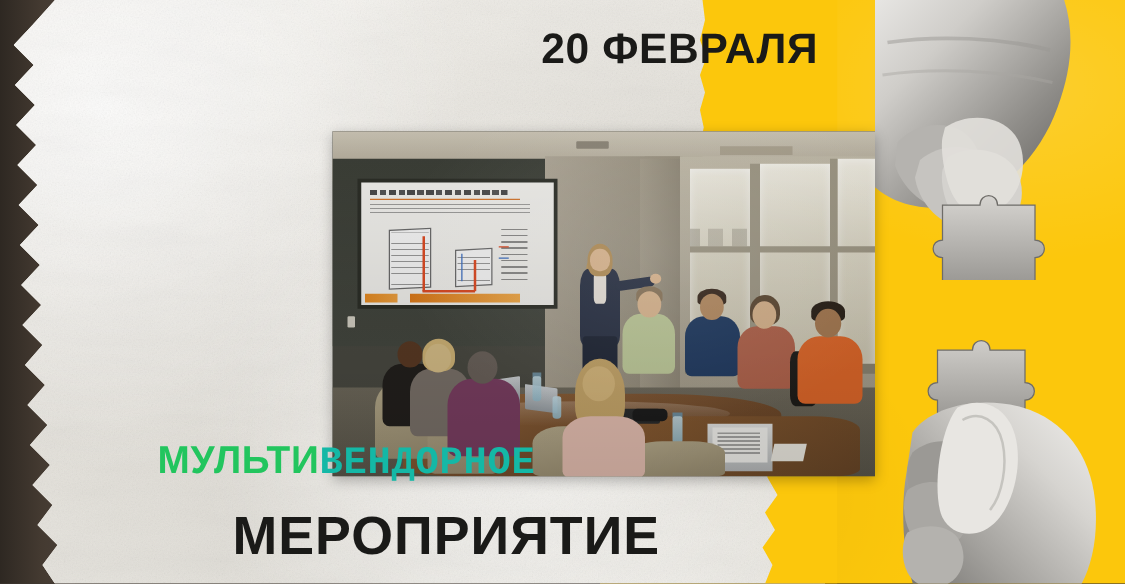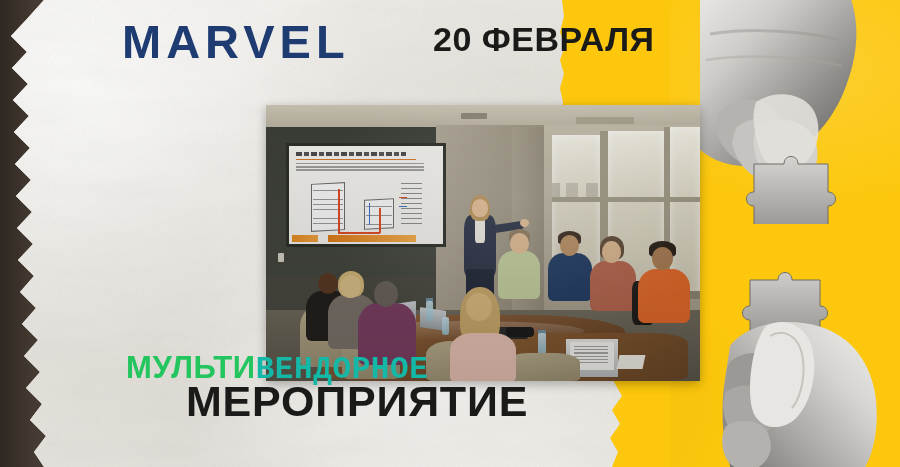--- a/index.html
+++ b/index.html
@@ -333,21 +333,21 @@
 
   
   .line-multi {
     position:absolute; left:126px; top:352px;
     font-size:31px; font-weight:700; letter-spacing:.6px;
     line-height:1; white-space:nowrap;
   }
   .seg-dark { color:#22c55e; }
   .seg-light { color:#14b8a6;font-family:Liberation Mono, monospace; }
   .line-meropr {
-    position:absolute; left:186px; top:380px;
+    position:absolute; left:186px; top:408px;
     font-size:43px; font-weight:700; letter-spacing:.8px;
     color:#1a1a18; line-height:1; white-space:nowrap;
   }
 </style>
 </head>
 <body>
 
 <div class="banner">
 
   <div class="dark-strip"></div>
@@ -447,21 +447,20 @@
              C 52 192 34 188 28 176 C 22 164 22 150 26 142 Z" fill="#a9a7a3"></path>
     <path d="M 26 176 C 40 168 58 170 66 180 C 74 192 72 208 60 216
              C 48 224 32 220 26 208 C 20 196 22 182 26 176 Z" fill="#b4b2ae"></path>
 
     <path d="M 66 76 C 86 66 106 76 112 98 C 118 120 112 150 98 166
              C 84 182 62 180 54 164 C 46 148 50 96 66 76 Z" fill="#e8e6e2"></path>
     <path d="M 70 86 C 84 78 98 86 102 104 C 106 122 102 146 92 158" stroke="#b7b5b1" stroke-width="2" fill="none" opacity=".7"></path>
   </svg>
 
   <div class="logo-block">
-    <div class="logo-mark">MARVEL</div>
   </div>
 
   <div class="date-text">20 ФЕВРАЛЯ</div>
 
   <div class="photo">
     <div class="ph ceiling"></div>
     <div class="ph ceiling-trim"></div>
     <div class="ph vent1"></div>
     <div class="ph vent2"></div>
     <div class="ph vent3"></div>

